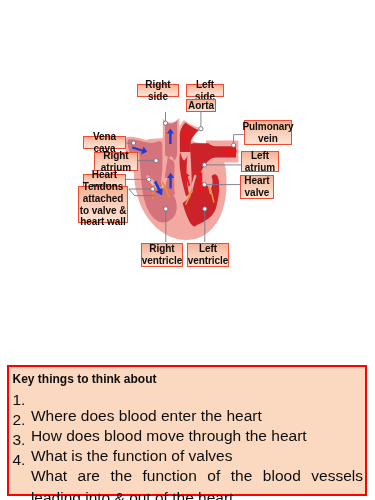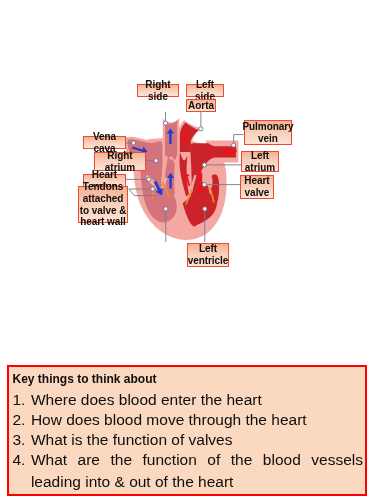--- a/index.html
+++ b/index.html
@@ -13,21 +13,21 @@
        background:linear-gradient(180deg,#f3b295 0%,#f9cdb7 45%,#fde3d6 100%);
        color:#120d08;font-weight:bold;display:flex;align-items:center;justify-content:center;
        text-align:center;line-height:1.18;font-size:10px;letter-spacing:-0.05px;}
   .lbl span{display:block;}
 
   #keybox{position:absolute;left:7px;top:365px;width:360px;height:131px;
           background:#fbd9c0;border:2.4px solid #fe0000;box-sizing:border-box;}
   #keyhead{position:absolute;left:3.5px;top:5px;font-size:12px;font-weight:bold;color:#0d0d0d;}
   .kitem{position:absolute;left:3.5px;right:2px;font-size:15.5px;color:#0d0d0d;}
   .knum{position:absolute;left:0;width:20px;}
-  .ktext{position:absolute;left:18.4px;right:0;}
+  .ktext{position:absolute;left:18.4px;right:0;margin-top:16px;}
   .ktext-just{text-align:justify;}
   .ktext-just::after{content:"";display:inline-block;width:100%;}
 </style>
 </head>
 <body>
 
 <div id="slide">
 
   <div id="diagram">
     <svg id="heartsvg" width="375" height="345" viewBox="0 0 375 345" xmlns="http://www.w3.org/2000/svg">
@@ -197,37 +197,40 @@
     </div>
   <div class="lbl" style="left:186px;top:84px;width:38px;height:13px;">
       <span>Left side</span>
     </div>
   <div class="lbl" style="left:186px;top:99px;width:30px;height:13px;justify-content:center;">
       <span>Aorta</span>
     </div>
   <div class="lbl" style="left:83px;top:136px;width:43px;height:13px;">
       <span>Vena cava</span>
     </div>
-  <div class="lbl" style="left:94px;top:152px;width:52px;height:19px;">
+  <div class="lbl" style="left:94px;top:152px;width:44px;height:19px;">
       <span>Right atrium</span>
     </div>
   <div class="lbl" style="left:83px;top:174px;width:43px;height:13px;">
       <span>Heart valve</span>
     </div>
   <div class="lbl" style="left:78px;top:186px;width:50px;height:37px;">
       <span>Tendons attached to valve &amp; heart wall</span>
     </div>
   <div class="lbl" style="left:244px;top:120px;width:48px;height:25px;">
       <span>Pulmonary vein</span>
     </div>
   <div class="lbl" style="left:241px;top:151px;width:38px;height:21px;text-align:center;">
       <span>Left atrium</span>
     </div>
   <div class="lbl" style="left:240px;top:175px;width:34px;height:24px;">
       <span>Heart valve</span>
+    </div>
+  <div class="lbl" style="left:141px;top:243px;width:42px;height:24px;">
+      <span>Right ventricle</span>
     </div>
   <div class="lbl" style="left:187px;top:243px;width:42px;height:24px;">
       <span>Left ventricle</span>
     </div>
 
   <div id="keybox">
     <div id="keyhead">Key things to think about</div>
     <div class="kitem" style="top:24px;">
       <span class="knum">1.</span>
       <span class="ktext">Where does blood enter the heart</span>

